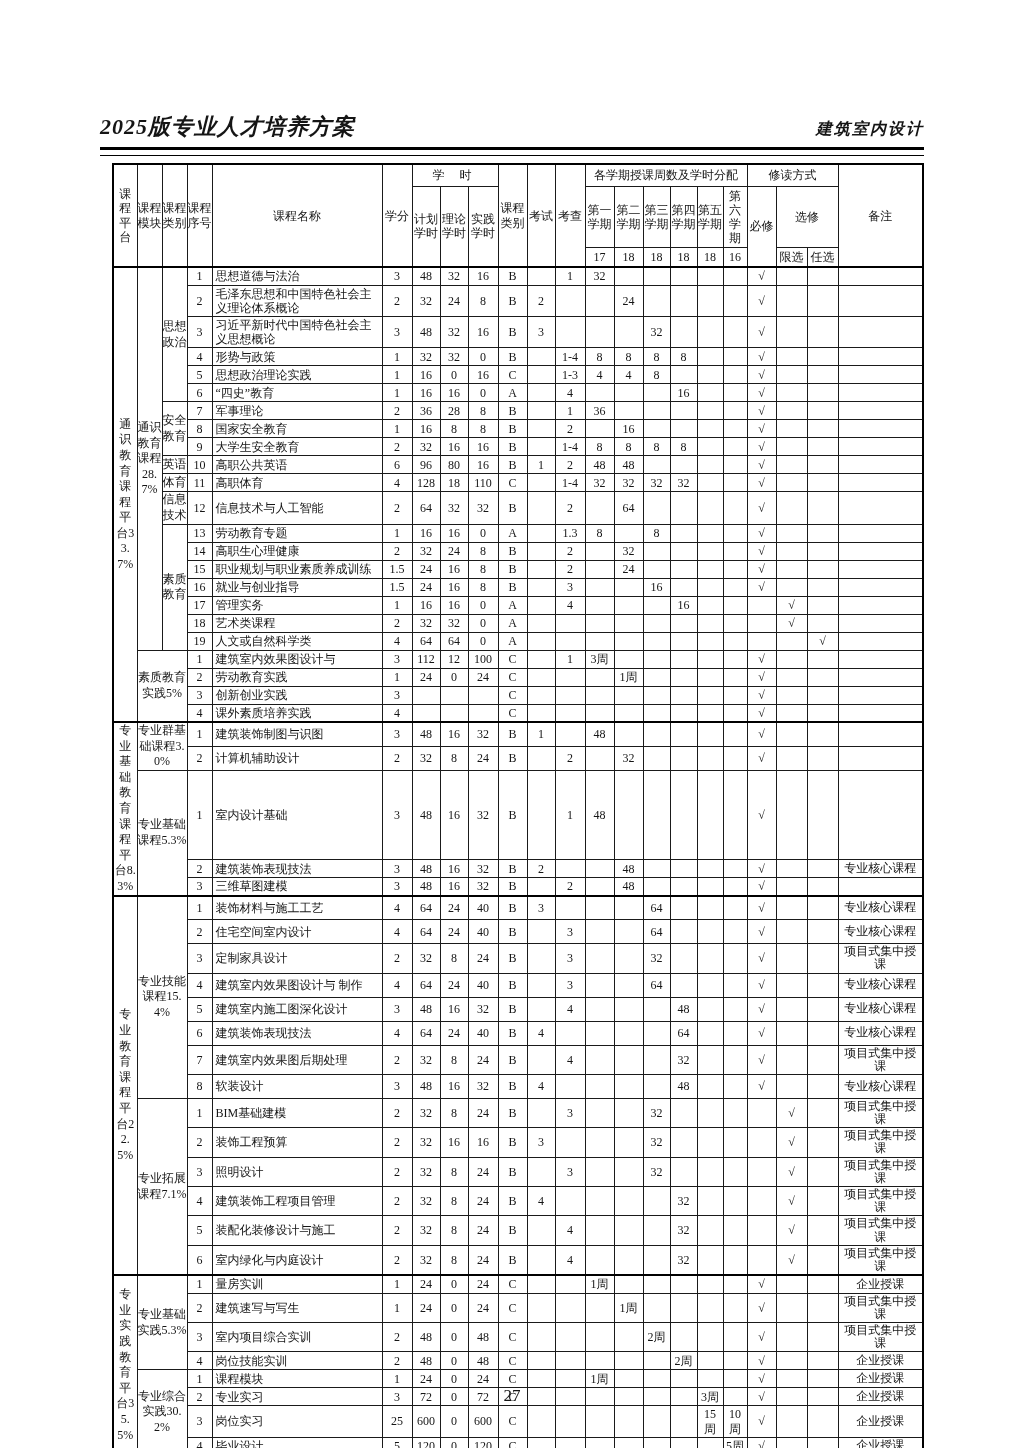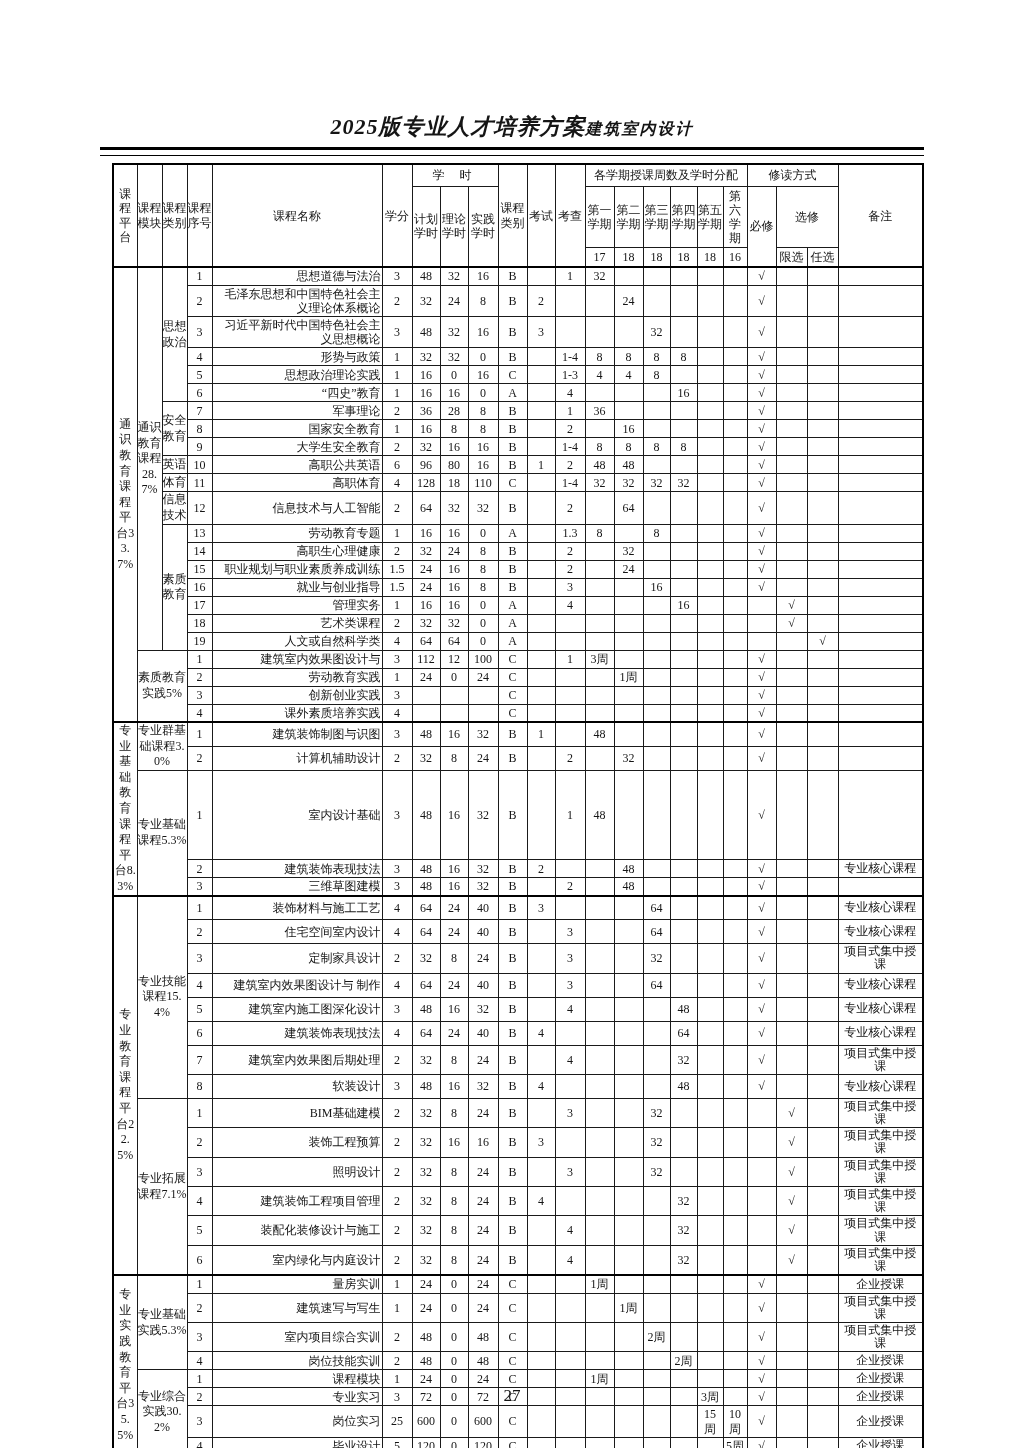--- a/index.html
+++ b/index.html
@@ -1,31 +1,31 @@
 <!DOCTYPE html>
 <html><head>
 <meta charset="utf-8">
 <style>
   html,body{margin:0;padding:0;background:#e8e8e8;}
   .page{position:relative;width:1024px;height:1448px;background:#fff;margin:0 auto;
         font-family:"Liberation Serif","DejaVu Serif",serif;color:#151515;overflow:hidden;}
   .page-header{position:absolute;top:112px;left:100px;width:824px;display:flex;
-               justify-content:center;align-items:baseline;}
+               justify-content:space-between;align-items:baseline;}
   .title-left{font-size:22px;font-weight:bold;font-style:italic;letter-spacing:1px;}
   .title-right{font-size:16px;font-weight:bold;font-style:italic;letter-spacing:2px;}
   .double-rule{position:absolute;top:147px;left:100px;width:824px;height:5px;
                border-top:3px solid #000;border-bottom:1.5px solid #000;}
   table{position:absolute;top:163px;left:112px;width:810px;border-collapse:collapse;
         table-layout:fixed;font-size:12px;border:2px solid #000;}
   th,td{border:1px solid #1a1a1a;text-align:center;vertical-align:middle;
         padding:1px 1px;line-height:1.18;font-weight:normal;overflow:hidden;}
   thead th{padding:2px 0;}
   tbody tr:first-child td{border-top:2px solid #000;}
   .thick-top td{border-top:2px solid #000;}
-  .tl{text-align:right;padding-left:3px;}
+  .tl{text-align:left;padding-left:3px;}
   .vlab{word-break:break-all;line-height:1.3;padding:0;}
   .note{line-height:1.1;}
   .hours-group{letter-spacing:6px;}
   .page-number{position:absolute;top:1386px;left:0;width:100%;text-align:center;
                font-size:17px;}
 </style>
 </head>
 <body>
 
 <div class="page">

